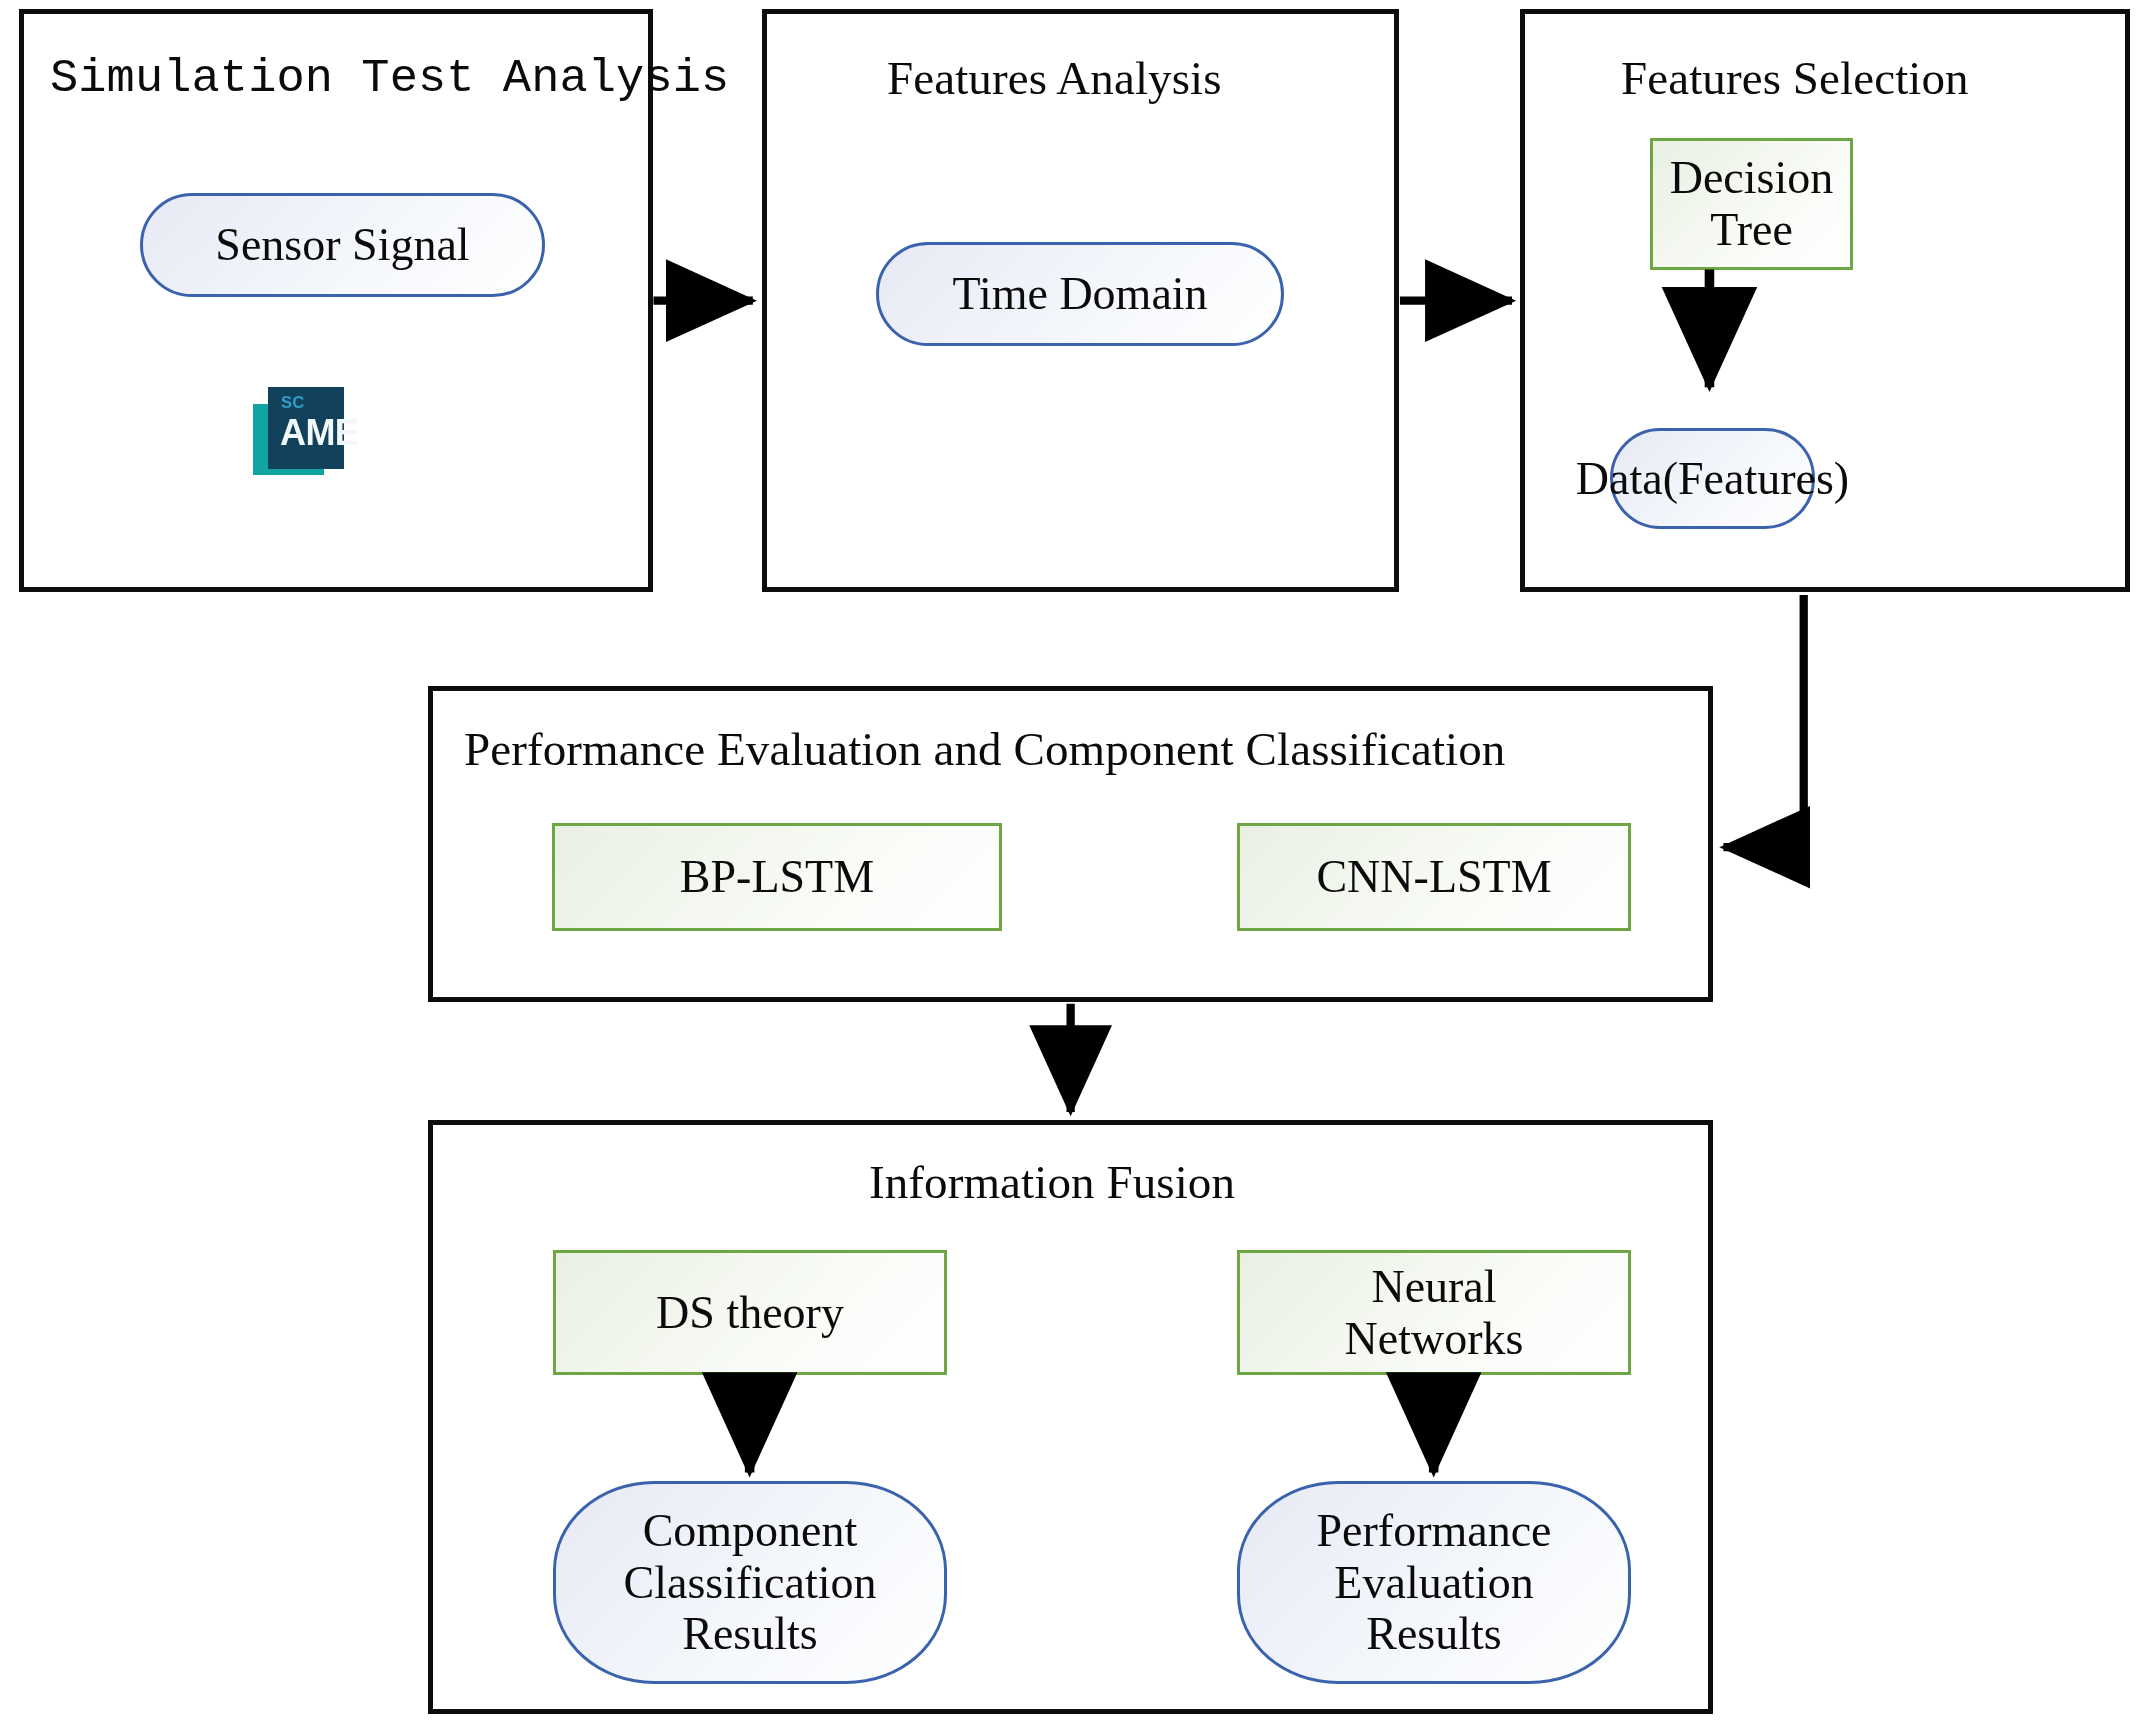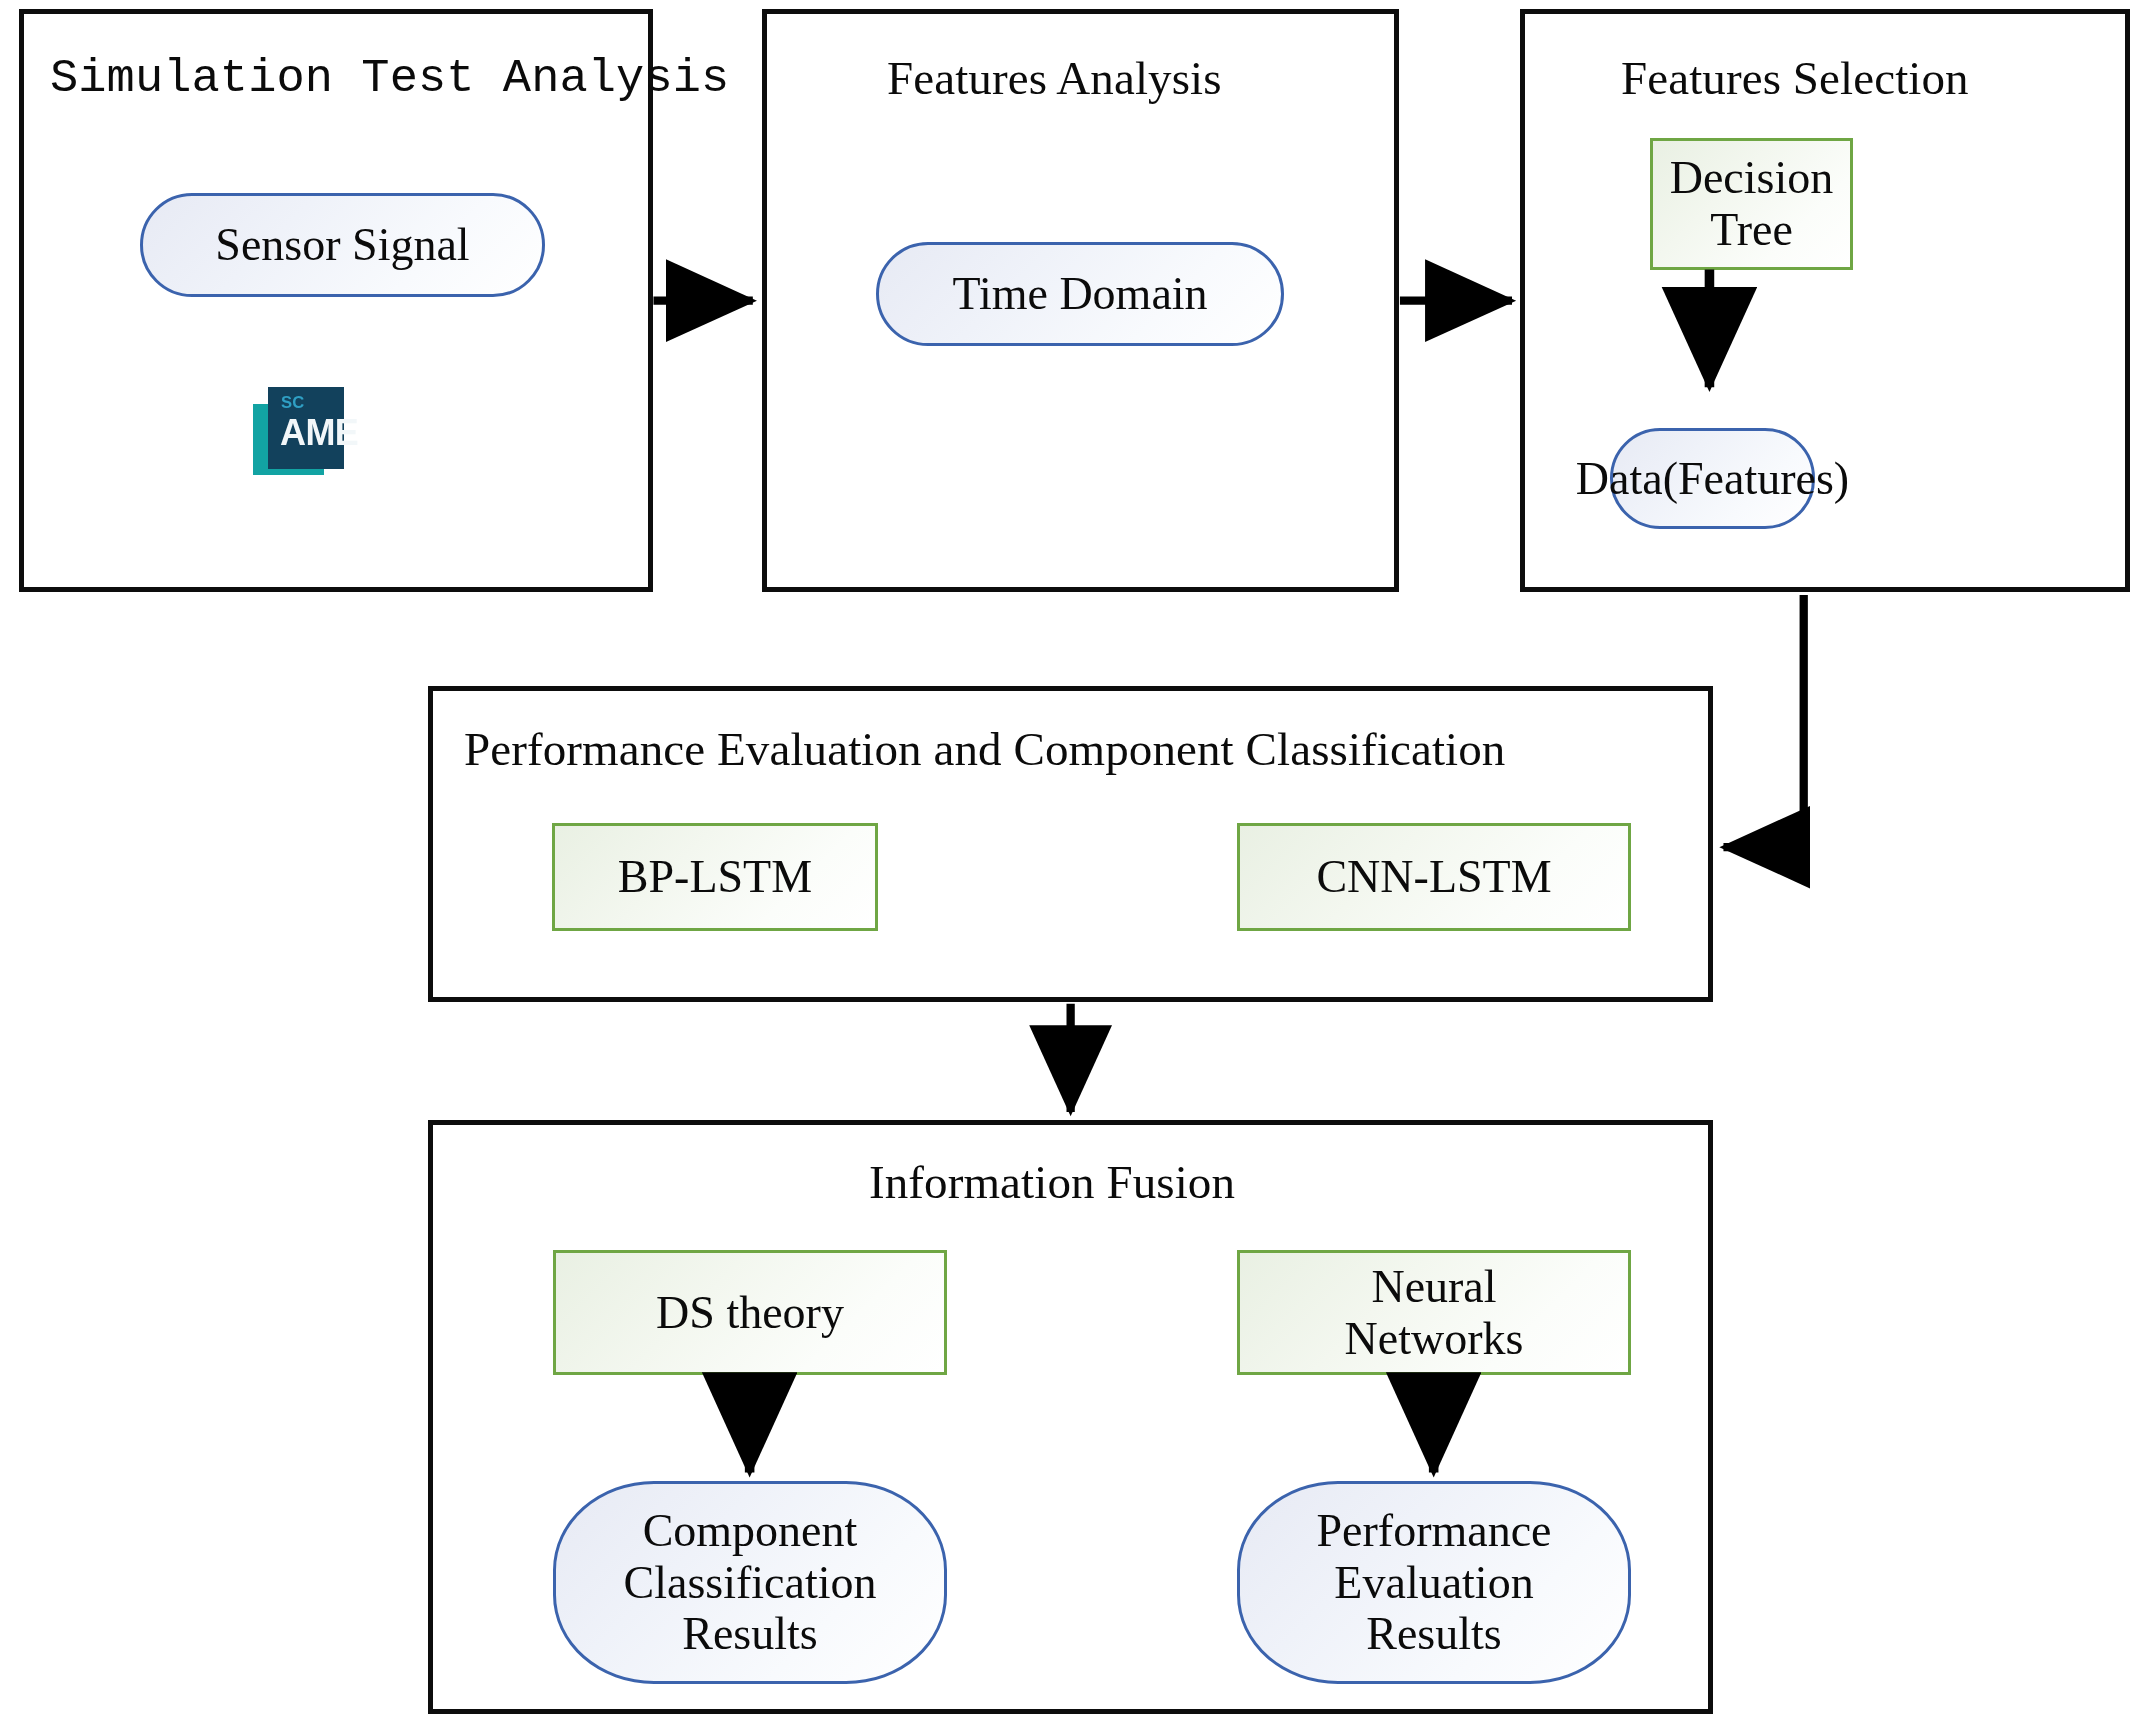--- a/index.html
+++ b/index.html
@@ -73,21 +73,21 @@
   </div>
 
   <div class="pill" style="left:1610px;top:412px;width:205px;height:101px;border-radius:50px;margin-top:16px;">
     <span>Data(Features)</span>
   </div>
 
   <div class="panel" style="left:428px;top:686px;width:1285px;height:316px;">
   </div>
   <div class="panel-title" style="left:464px;top:726px;">Performance Evaluation and Component Classification</div>
 
-  <div class="gbox" style="left:552px;top:823px;width:326px;height:108px;">
+  <div class="gbox" style="left:552px;top:823px;width:450px;height:108px;">
     <span>BP-LSTM</span>
   </div>
 
   <div class="gbox" style="left:1237px;top:823px;width:394px;height:108px;">
     <span>CNN-LSTM</span>
   </div>
 
   <div class="panel" style="left:428px;top:1120px;width:1285px;height:594px;">
   </div>
   <div class="panel-title" style="left:869px;top:1159px;">Information Fusion</div>

